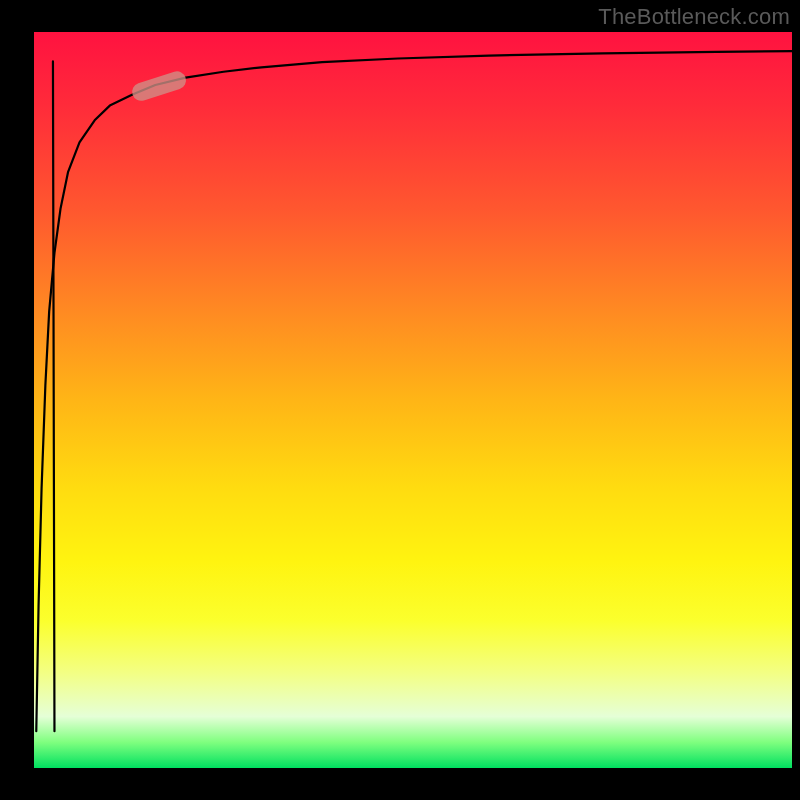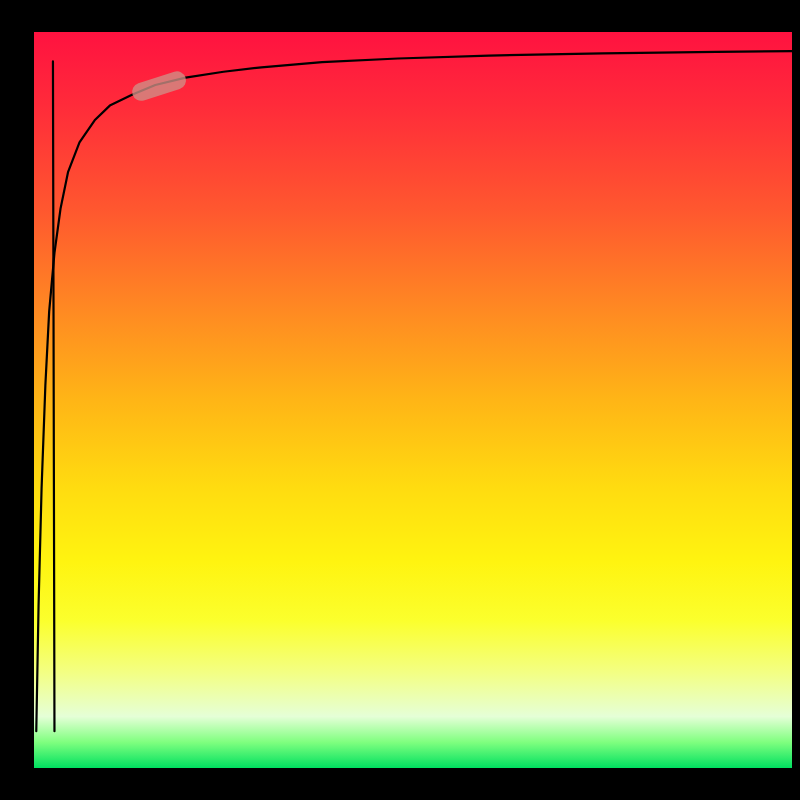--- a/index.html
+++ b/index.html
@@ -118,13 +118,14 @@
     <path id="drop-path" class="curve-drop" d="M18.95 29.44 L20.47 699.20"></path>
     <path id="curve-path" class="curve-main" d="M2.27 699.20 L4.55 574.08 L7.58 456.32 L11.37 353.28 L15.16 279.68 L20.47 220.80 L26.53 176.64 L34.11 139.84 L45.48 110.40 L60.64 88.32 L75.80 73.60 L98.54 62.56 L121.28 52.99 L151.60 45.63 L189.50 39.74 L227.40 35.33 L288.04 30.18 L363.84 26.50 L454.80 23.55 L568.50 21.34 L682.20 19.87 L758.00 19.14"></path>
     <rect id="pill" class="highlight-pill" rx="9" ry="9" x="97.22" y="45.10" width="55.69" height="18.00" transform="rotate(-17.69 125.07 54.10)"></rect>
   </svg>
 
   <div class="frame-top"></div>
   <div class="frame-left"></div>
   <div class="frame-right"></div>
   <div class="frame-bottom"></div>
 
+  <div class="watermark">TheBottleneck.com</div>
 </div>
 
 </body></html>

